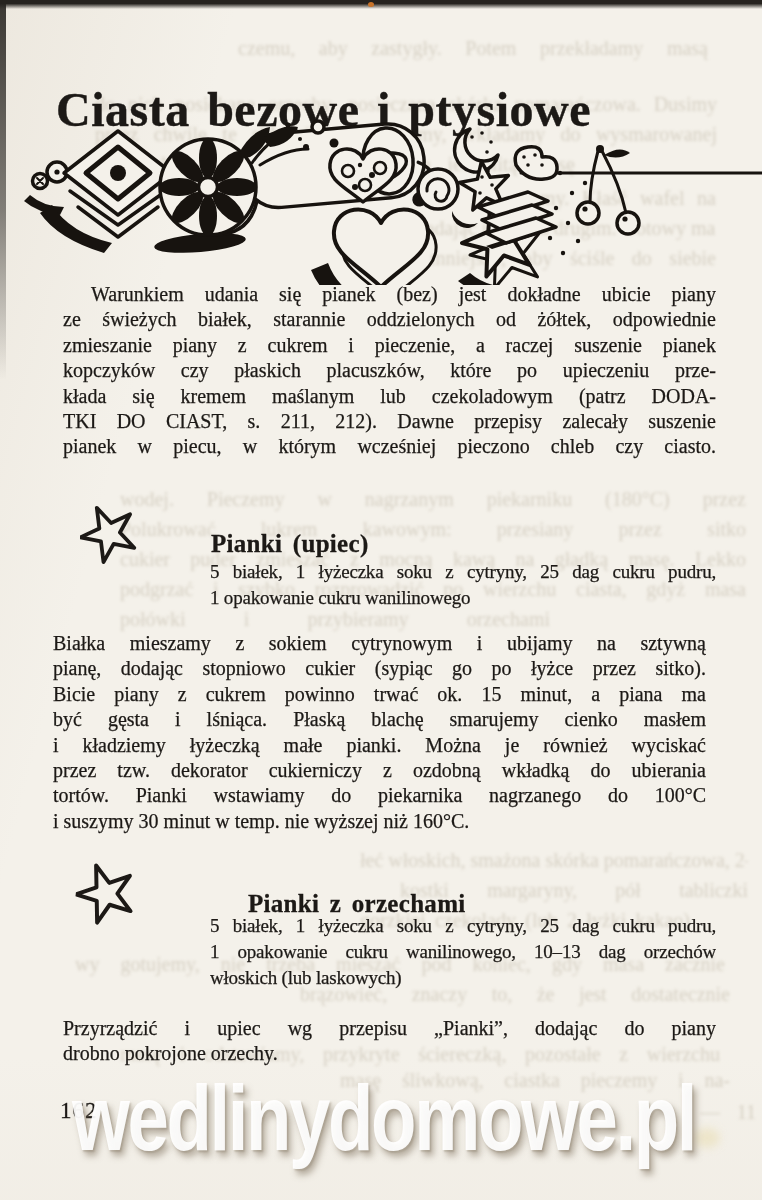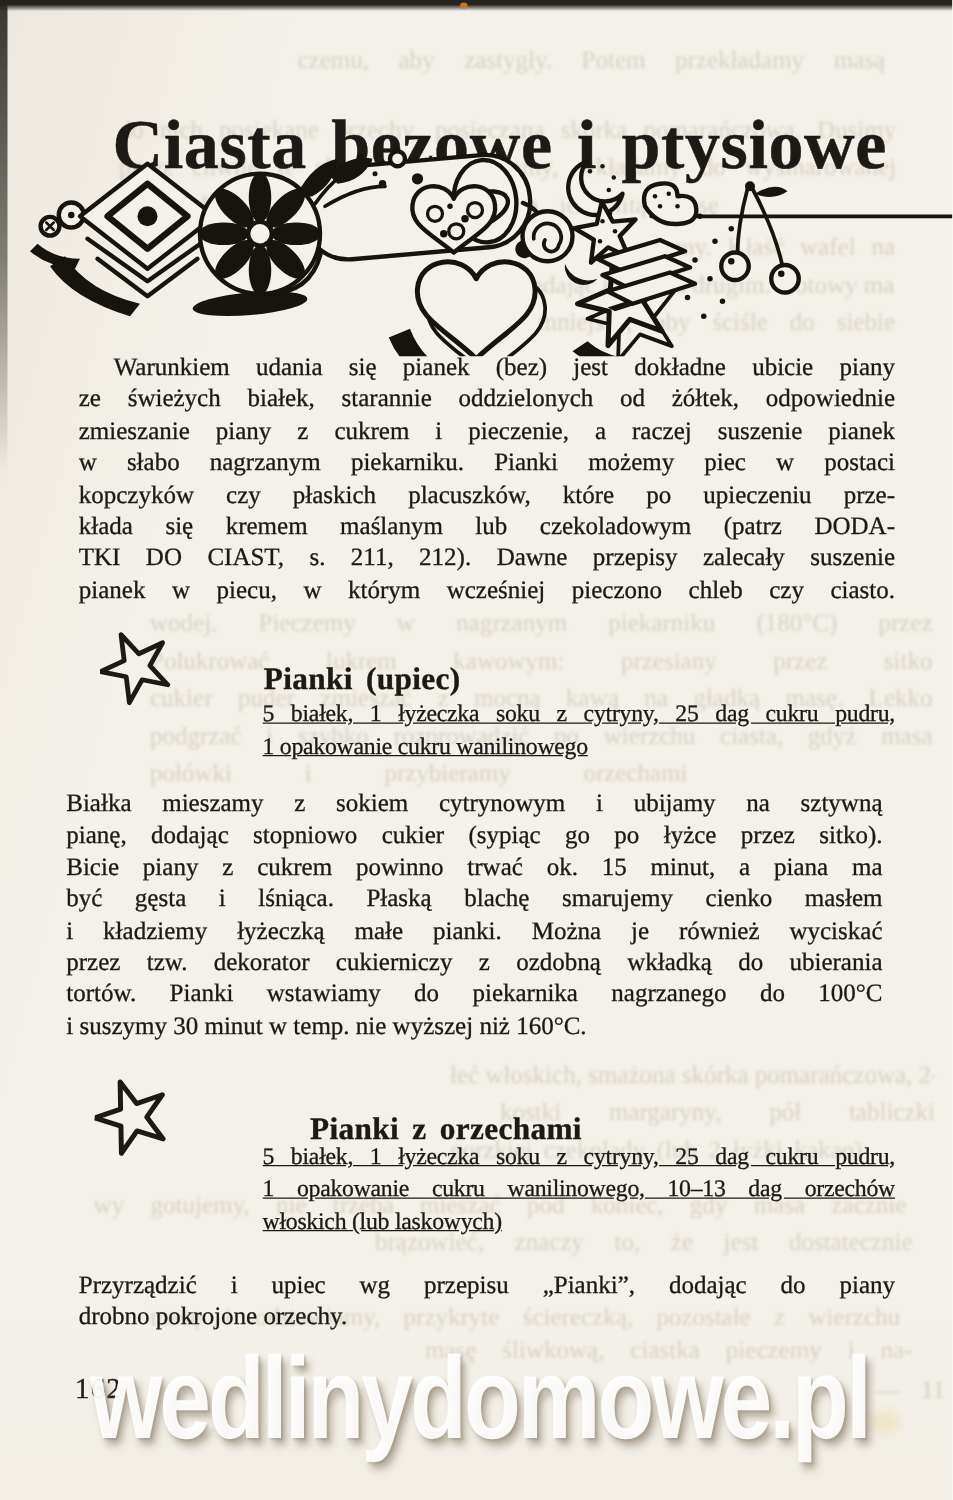--- a/index.html
+++ b/index.html
@@ -21,39 +21,39 @@
                filter:blur(4px);opacity:.8;z-index:1;}
 
   
   #bleed-layer{position:absolute;inset:0;z-index:1;}
   .bleed-line{position:absolute;font-size:20px;line-height:25px;
               color:#b9b09e;opacity:.5;filter:blur(1.4px);
               text-align:justify;text-align-last:justify;white-space:nowrap;overflow:hidden;}
 
   
   .printed{position:absolute;z-index:3;}
-  #title{left:90px;top:48px;width:660px;font-size:56px;line-height:60px;
+  #title{left:56px;top:48px;width:660px;font-size:48px;line-height:60px;
          word-spacing:5px;letter-spacing:.5px;-webkit-text-stroke:.4px #1c1916;}
 
   .para{font-size:20px;line-height:25.4px;-webkit-text-stroke:.25px #1c1916;}
   .para .line{text-align:justify;text-align-last:justify;height:25.4px;overflow:hidden;}
   .para .line.last{text-align-last:left;}
   #intro{left:63px;top:282px;width:653px;}
   #intro .line:first-child{padding-left:28px;}
   #method-1{left:53px;top:631px;width:653px;}
   #method-2{left:63px;top:1016px;width:653px;}
 
   .recipe-heading{font-size:25px;font-weight:bold;letter-spacing:.3px;
                   word-spacing:4px;-webkit-text-stroke:.3px #1c1916;}
   #recipe-1-heading{left:211px;top:509px;}
   #recipe-2-heading{left:211px;top:869px;margin-left:37px;}
 
   .ingredients{font-size:19px;line-height:26.2px;letter-spacing:-.2px;
                -webkit-text-stroke:.25px #1c1916;}
-  .ingredients .line{text-align:justify;text-align-last:justify;height:26.2px;overflow:hidden;text-decoration:underline;}
+  .ingredients .line{text-align:justify;text-align-last:justify;height:26.2px;overflow:hidden;}
   .ingredients .line.last{text-align-last:left;}
   #ingredients-1{left:210px;top:559px;width:506px;}
   #ingredients-2{left:210px;top:913px;width:506px;}
 
   .star{position:absolute;z-index:3;}
   #star-1{left:80px;top:500px;}
   #star-2{left:76px;top:858px;transform:rotate(6deg);}
 
   #illustration{position:absolute;left:0;top:113px;width:762px;height:172px;z-index:3;}
 
@@ -227,21 +227,20 @@
       <path d="M478,94 l50,-15 l20,9 l-50,16 Z" fill="#f4f1ea"></path>
       <path d="M482,107 l50,-15 l20,9 l-50,16 Z" fill="#f4f1ea"></path>
       <path d="M486,120 l50,-15 l20,9 l-50,16 Z" fill="#f4f1ea"></path>
     </g>
   </svg>
 
   <div id="intro" class="printed para">
       <div class="line">Warunkiem udania się pianek (bez) jest dokładne ubicie piany</div>
       <div class="line">ze świeżych białek, starannie oddzielonych od żółtek, odpowiednie</div>
       <div class="line">zmieszanie piany z cukrem i pieczenie, a raczej suszenie pianek</div>
-      <div class="line">w słabo nagrzanym piekarniku. Pianki możemy piec w postaci</div>
       <div class="line">kopczyków czy płaskich placuszków, które po upieczeniu prze-</div>
       <div class="line">kłada się kremem maślanym lub czekoladowym (patrz DODA-</div>
       <div class="line">TKI DO CIAST, s. 211, 212). Dawne przepisy zalecały suszenie</div>
       <div class="line">pianek w piecu, w którym wcześniej pieczono chleb czy ciasto.</div>
     </div>
 
   <svg id="star-1" class="star" width="58" height="66" viewBox="0 0 68 78">
     <polygon points="19.6,9.2 36.5,27.2 58.9,16.8 46.9,38.4 63.8,56.5 39.5,51.8 27.5,73.4 24.5,48.9 0.2,44.1 22.6,33.7" fill="none" stroke="#1c1916" stroke-width="4.5" stroke-linejoin="round"></polygon>
   </svg>
   <h2 id="recipe-1-heading" class="printed recipe-heading">Pianki (upiec)</h2>

